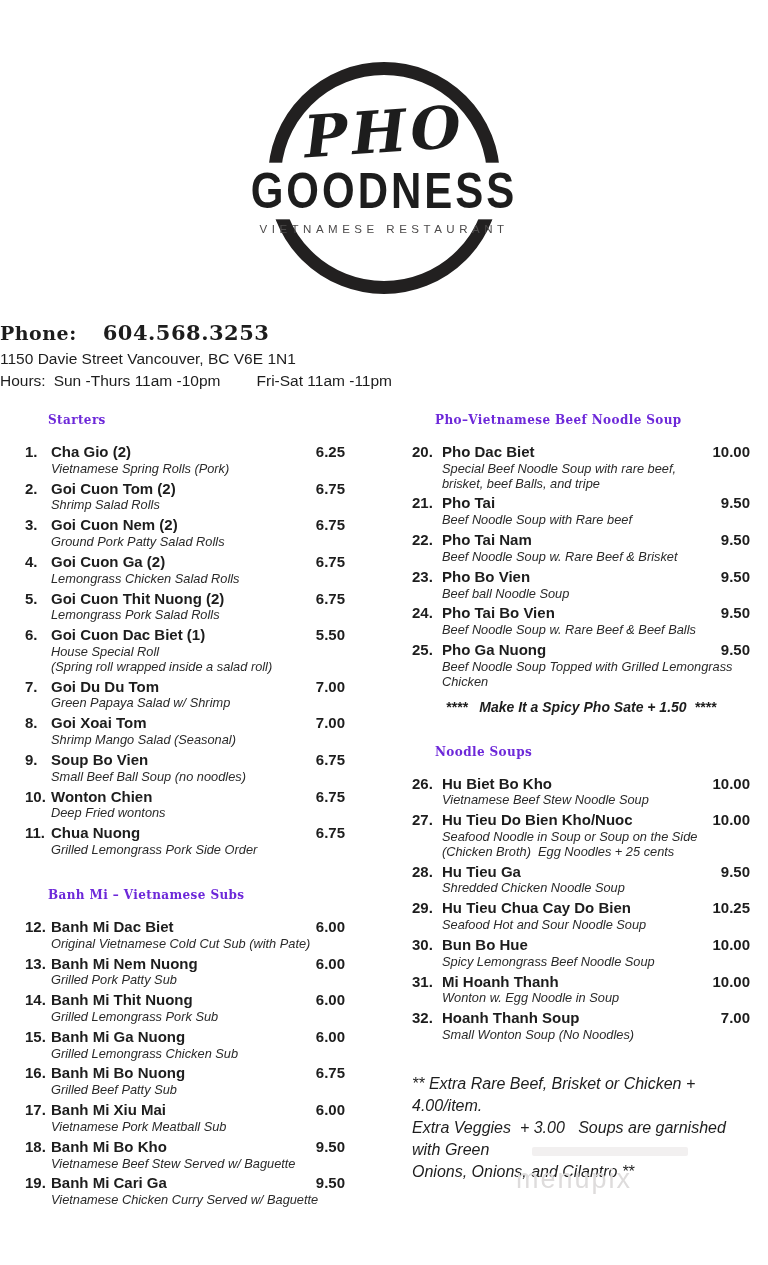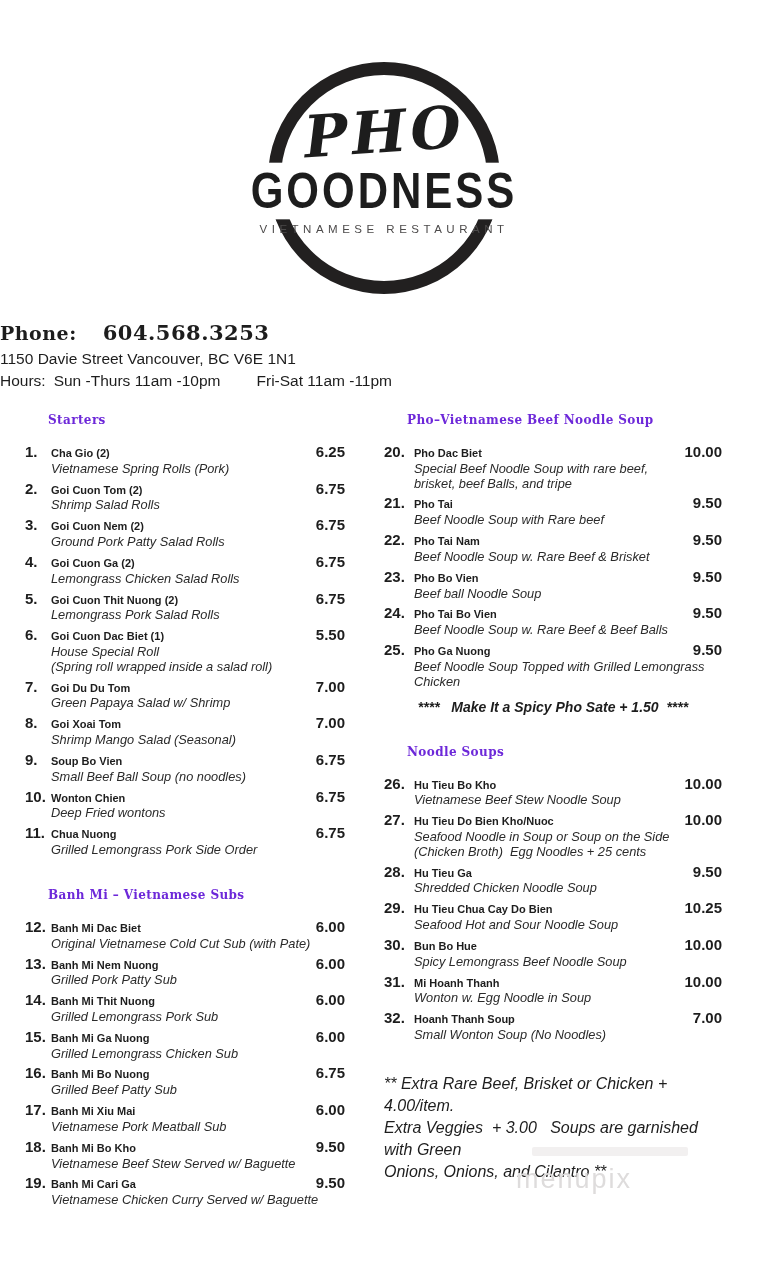--- a/index.html
+++ b/index.html
@@ -32,33 +32,33 @@
   .contact{position:absolute;top:320px;left:0;width:768px;text-align:left;}
   .phone-line{font-family:"DejaVu Serif", serif;font-weight:bold;font-size:19px;letter-spacing:0.5px;}
   .phone-line .phone-number{margin-left:26px;font-size:21px;}
   .address-line{margin-top:5px;font-size:15.5px;}
   .hours-line{margin-top:4px;font-size:15.5px;}
   .hours-line .hours-2{margin-left:36px;}
   .hours-line .hours-1{margin-left:8px;}
   
   .col{position:absolute;top:413px;}
   #col-left{left:25px;width:320px;}
-  #col-right{left:384px;width:338px;}
+  #col-right{left:412px;width:338px;}
   .menu-section{margin:0;}
   .menu-section + .menu-section{margin-top:30px;}
   .section-title{
     font-family:"DejaVu Serif", serif;font-weight:bold;font-size:12px;
     letter-spacing:0.4px;margin:0 0 17px 23px;color:#6d28d9;
   }
   .menu-item{margin-bottom:3px;}
   .item-top{display:flex;align-items:baseline;}
   .item-num{flex:none;font-weight:bold;font-size:15px;line-height:1.12;}
   #col-left .item-num{width:26px;}
   #col-right .item-num{width:30px;}
-  .item-name{flex:1;font-weight:bold;font-size:11px;line-height:1.12;}
+  .item-name{flex:1;font-weight:bold;font-size:15px;line-height:1.12;}
   .item-price{flex:none;font-weight:bold;font-size:15px;line-height:1.12;margin-left:8px;}
   .item-desc{
     font-style:italic;font-size:12.8px;line-height:1.16;color:#2a2a2a;
     margin:1px 0 4px 0;white-space:pre-wrap;
   }
   #col-left .item-desc{margin-left:26px;}
   #col-right .item-desc{margin-left:30px;}
   .section-note{
     text-align:center;font-style:italic;font-weight:bold;font-size:14px;
     margin-top:9px;white-space:pre-wrap;
@@ -311,21 +311,21 @@
         </div>
         <div class="item-desc">Beef Noodle Soup Topped with Grilled Lemongrass Chicken</div>
       </div>
       <div class="section-note">****   Make It a Spicy Pho Sate + 1.50  ****</div>
     </section>
     <section class="menu-section">
       <h2 class="section-title">Noodle Soups</h2>
       <div class="menu-item">
         <div class="item-top">
           <span class="item-num">26.</span>
-          <span class="item-name">Hu Tieu Bo Kho</span>
+          <span class="item-name">Hu Biet Bo Kho</span>
           <span class="item-price">10.00</span>
         </div>
         <div class="item-desc">Vietnamese Beef Stew Noodle Soup</div>
       </div>
       <div class="menu-item">
         <div class="item-top">
           <span class="item-num">27.</span>
           <span class="item-name">Hu Tieu Do Bien Kho/Nuoc</span>
           <span class="item-price">10.00</span>
         </div>

